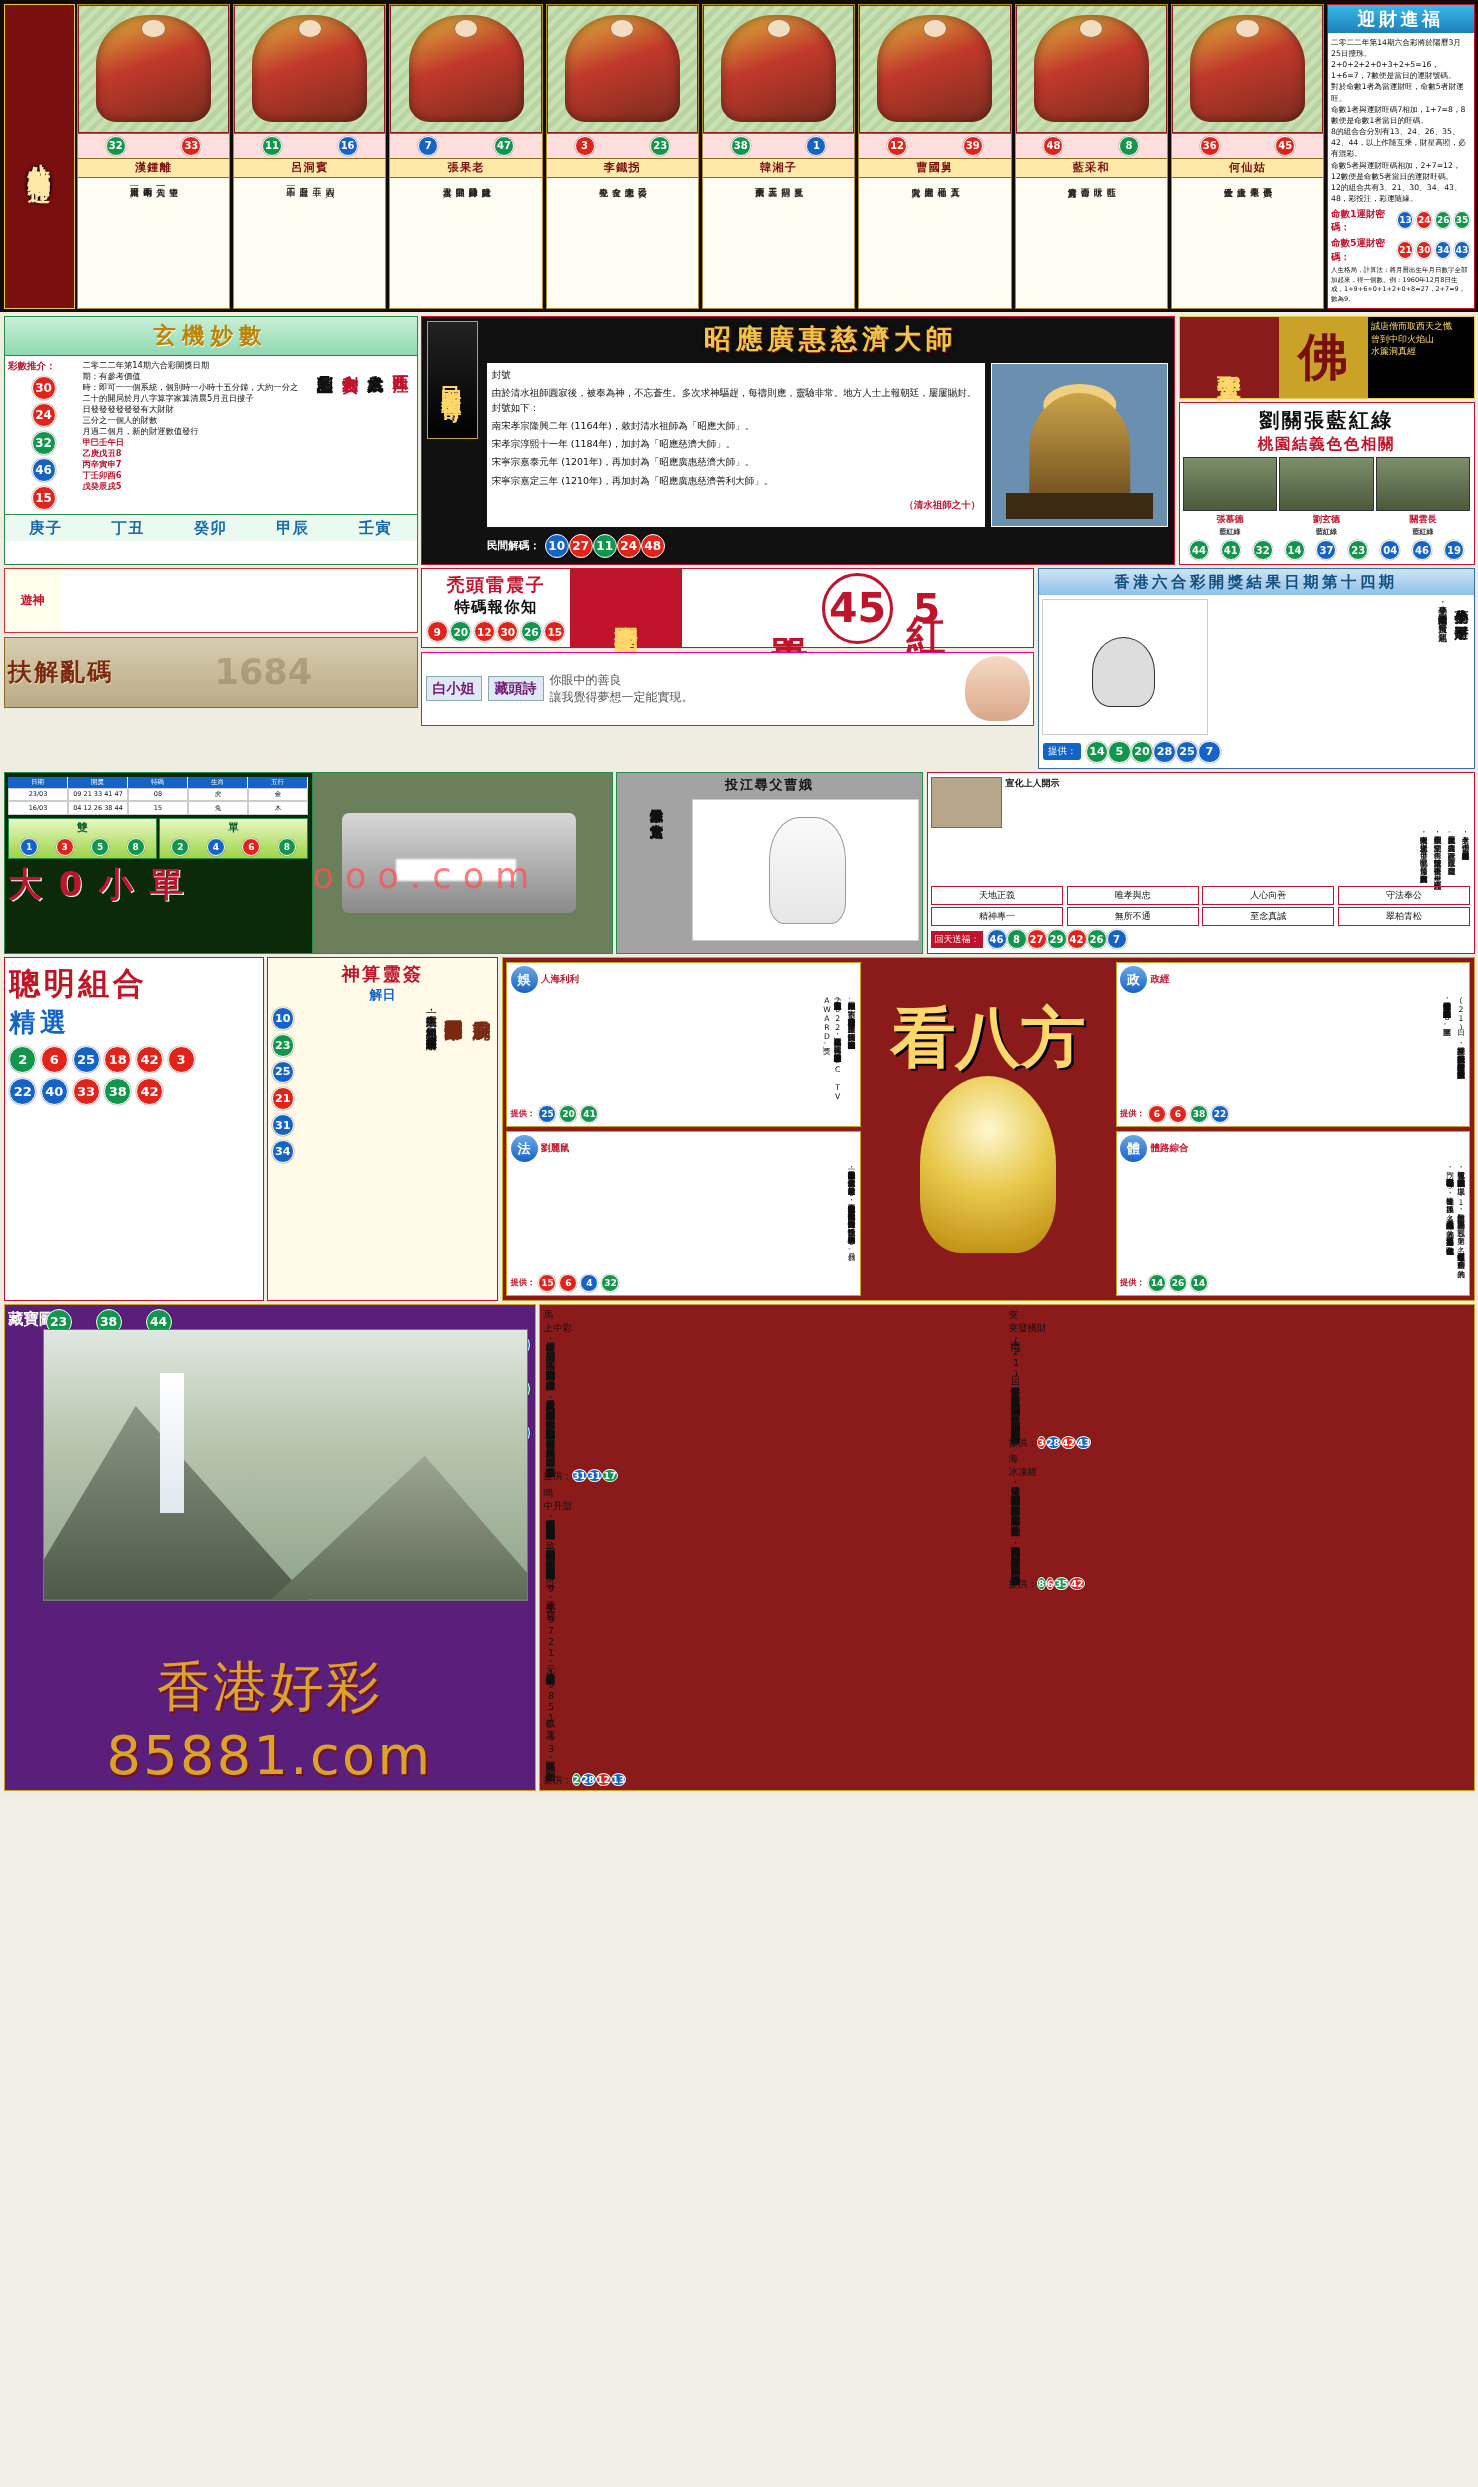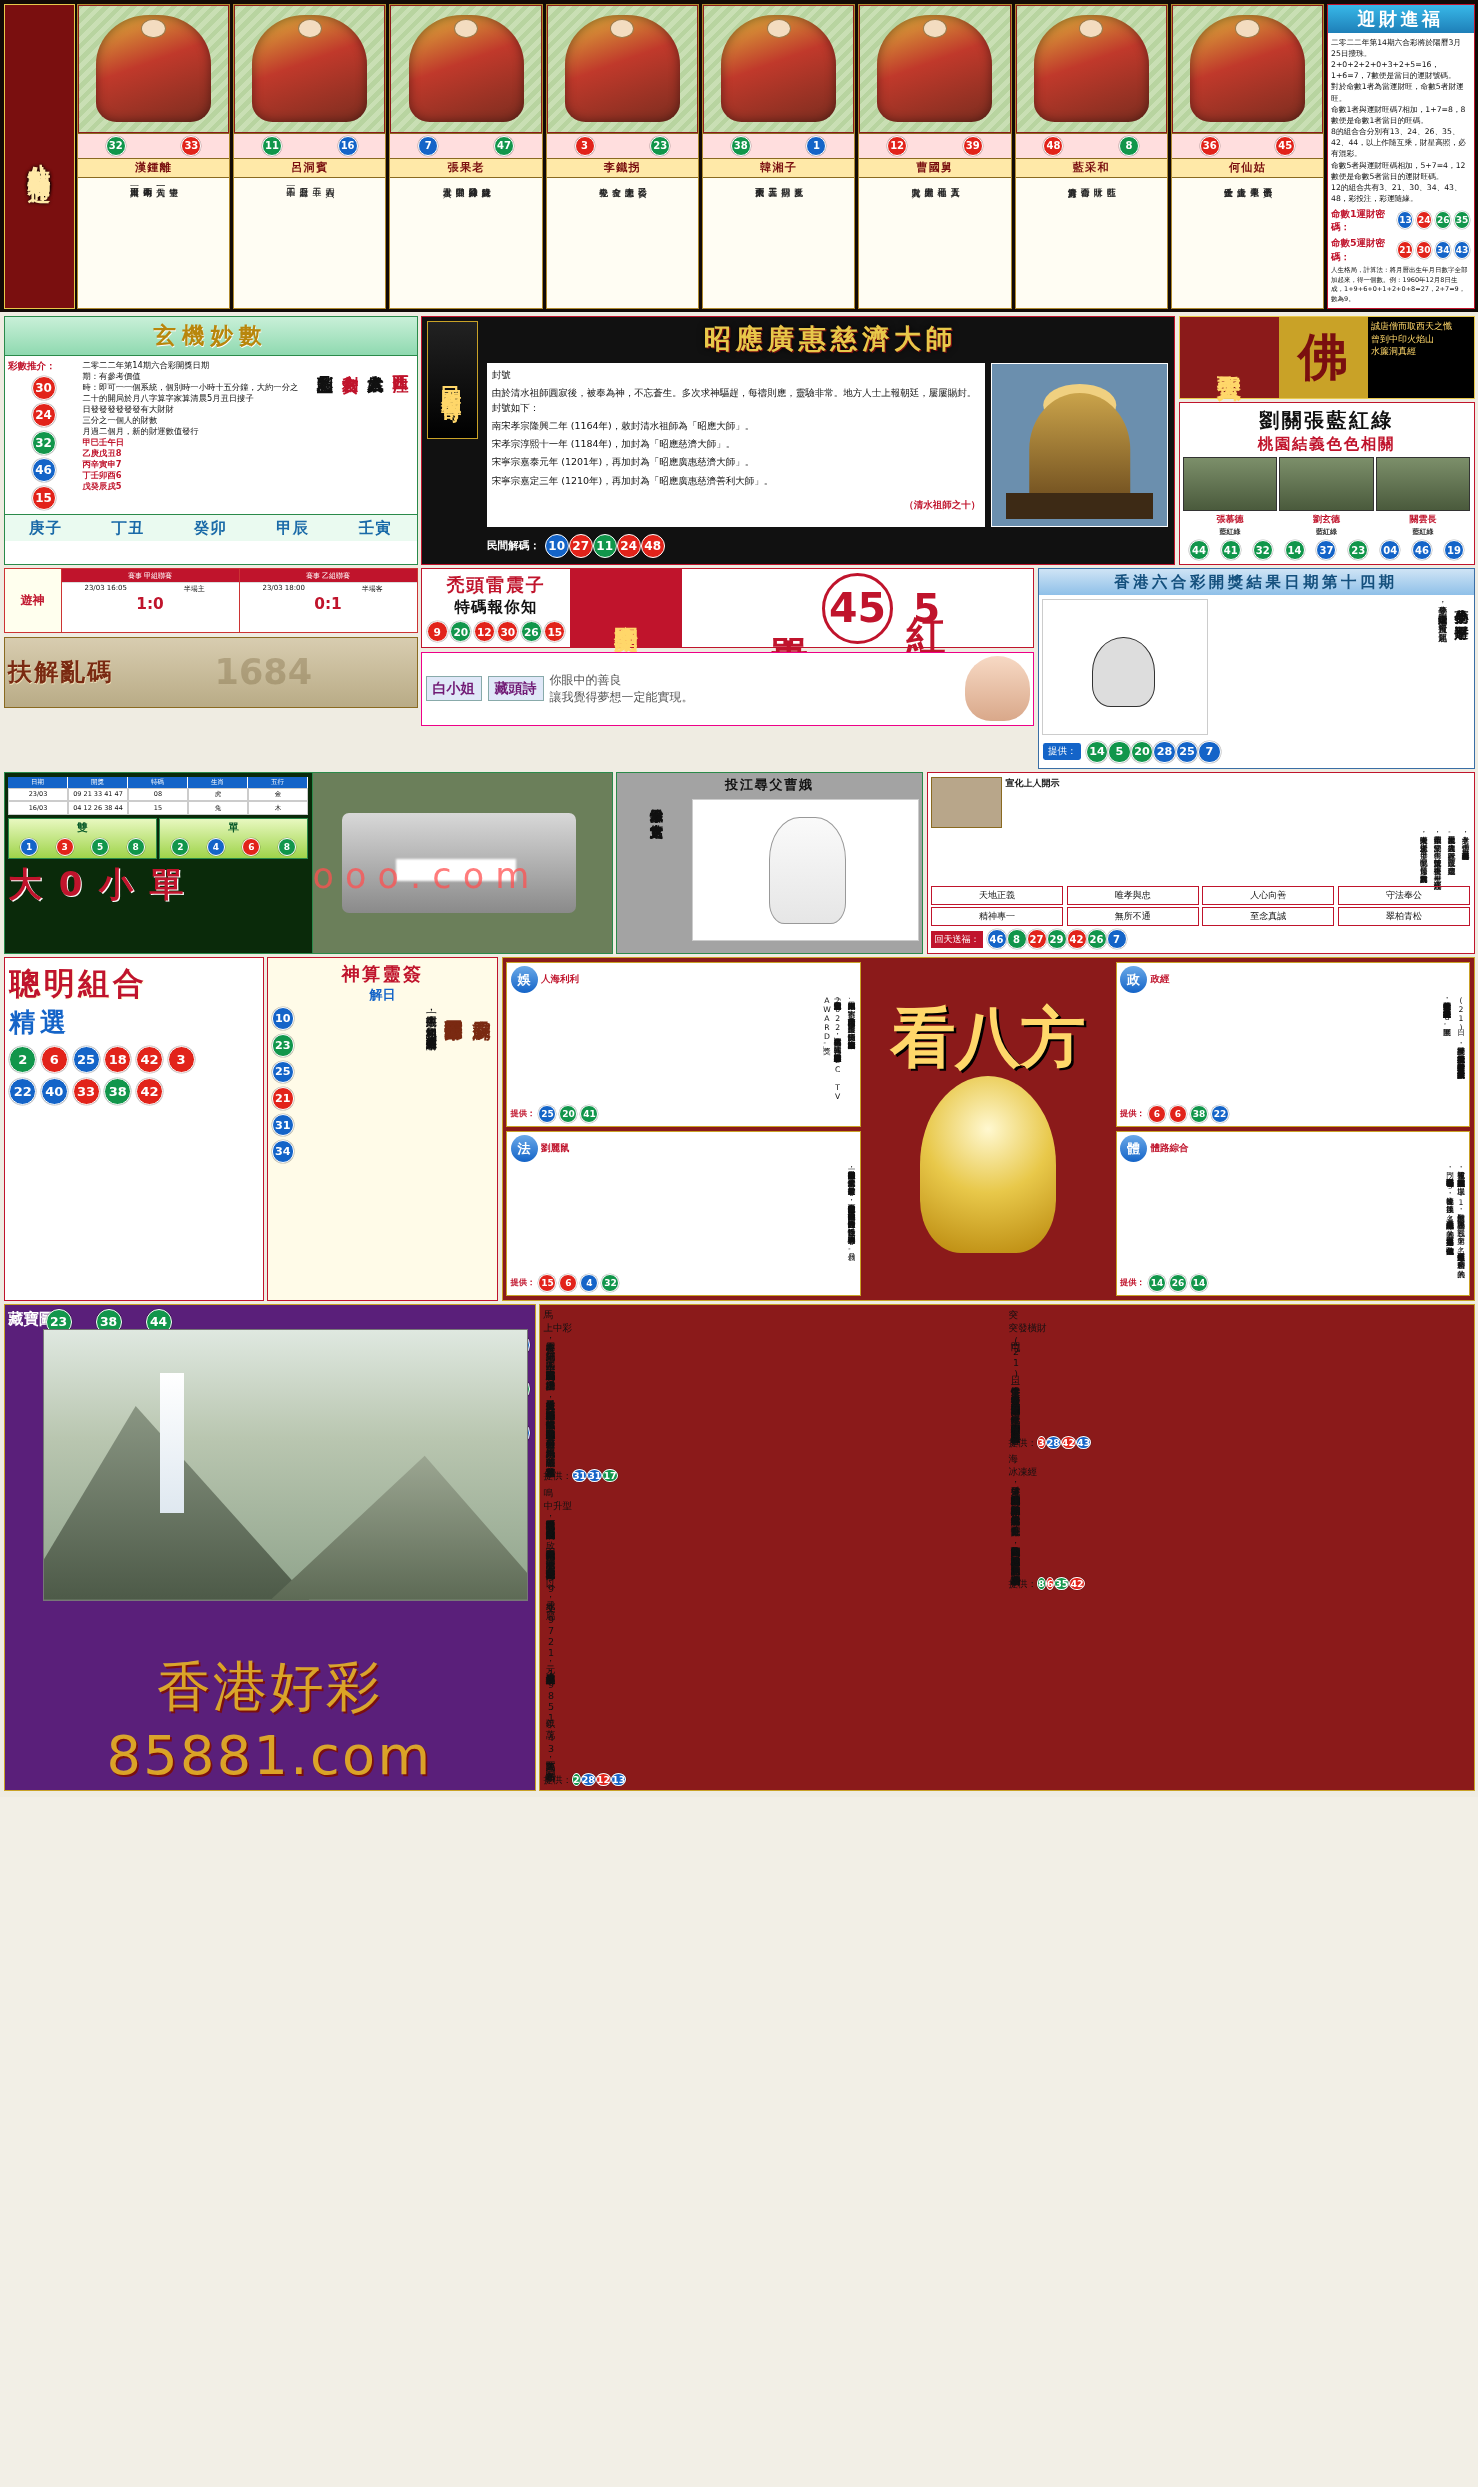--- a/index.html
+++ b/index.html
@@ -448,21 +448,21 @@
       </div>
     <div class="imm-right">
       <div class="rb">
         <div class="rb-head">迎財進福</div>
         <div class="rb-body" id="rbBody">
             <div>二零二二年第14期六合彩將於陽曆3月25日攪珠。</div>
             <div>2+0+2+2+0+3+2+5=16，1+6=7，7數便是當日的運財號碼。</div>
             <div>對於命數1者為當運財旺，命數5者財運旺。</div>
             <div>命數1者與運財旺碼7相加，1+7=8，8數便是命數1者當日的旺碼。</div>
             <div>8的組合合分別有13、24、26、35、42、44，以上作隨互乘，財星高照，必有混彩。</div>
-            <div>命數5者與運財旺碼相加，5+7=4，12數便是命數5者當日的運財旺碼。</div>
+            <div>命數5者與運財旺碼相加，2+7=12，12數便是命數5者當日的運財旺碼。</div>
             <div>12的組合共有3、21、30、34、43、48，彩投注，彩運隨緣。</div>
             <div class="rb-code">
               <span class="lbl">命數1運財密碼：</span>
               <span class="ball b-blue">13</span>
               <span class="ball b-red">24</span>
               <span class="ball b-green">26</span>
               <span class="ball b-green">35</span>
             </div>
             <div class="rb-code">
               <span class="lbl">命數5運財密碼：</span>
@@ -590,38 +590,20 @@
             <span class="ball b-blue">19</span>
           </div>
       </div>
     </div>
   </div>
 
   <div class="sec3">
     <div class="c3a">
       <div class="youshen">
         <div class="badge">遊神</div>
-        <div class="tbl" id="ysTbl">
-            <div class="tcol">
-              <div class="h">賽事 甲組聯賽</div>
-              <div class="r">
-                <div>23/03 16:05</div>
-                <div>半場主</div>
-              </div>
-              <div class="score">1:0</div>
-            </div>
-            <div class="tcol">
-              <div class="h">賽事 乙組聯賽</div>
-              <div class="r">
-                <div>23/03 18:00</div>
-                <div>半場客</div>
-              </div>
-              <div class="score">0:1</div>
-            </div>
-          </div>
       </div>
       <div class="jiema">
         <div class="t">扶解亂碼</div>
         <div class="ghost">1684</div>
       </div>
     </div>
 
     <div class="c3b">
       <div class="tutou">
         <div class="lft">

